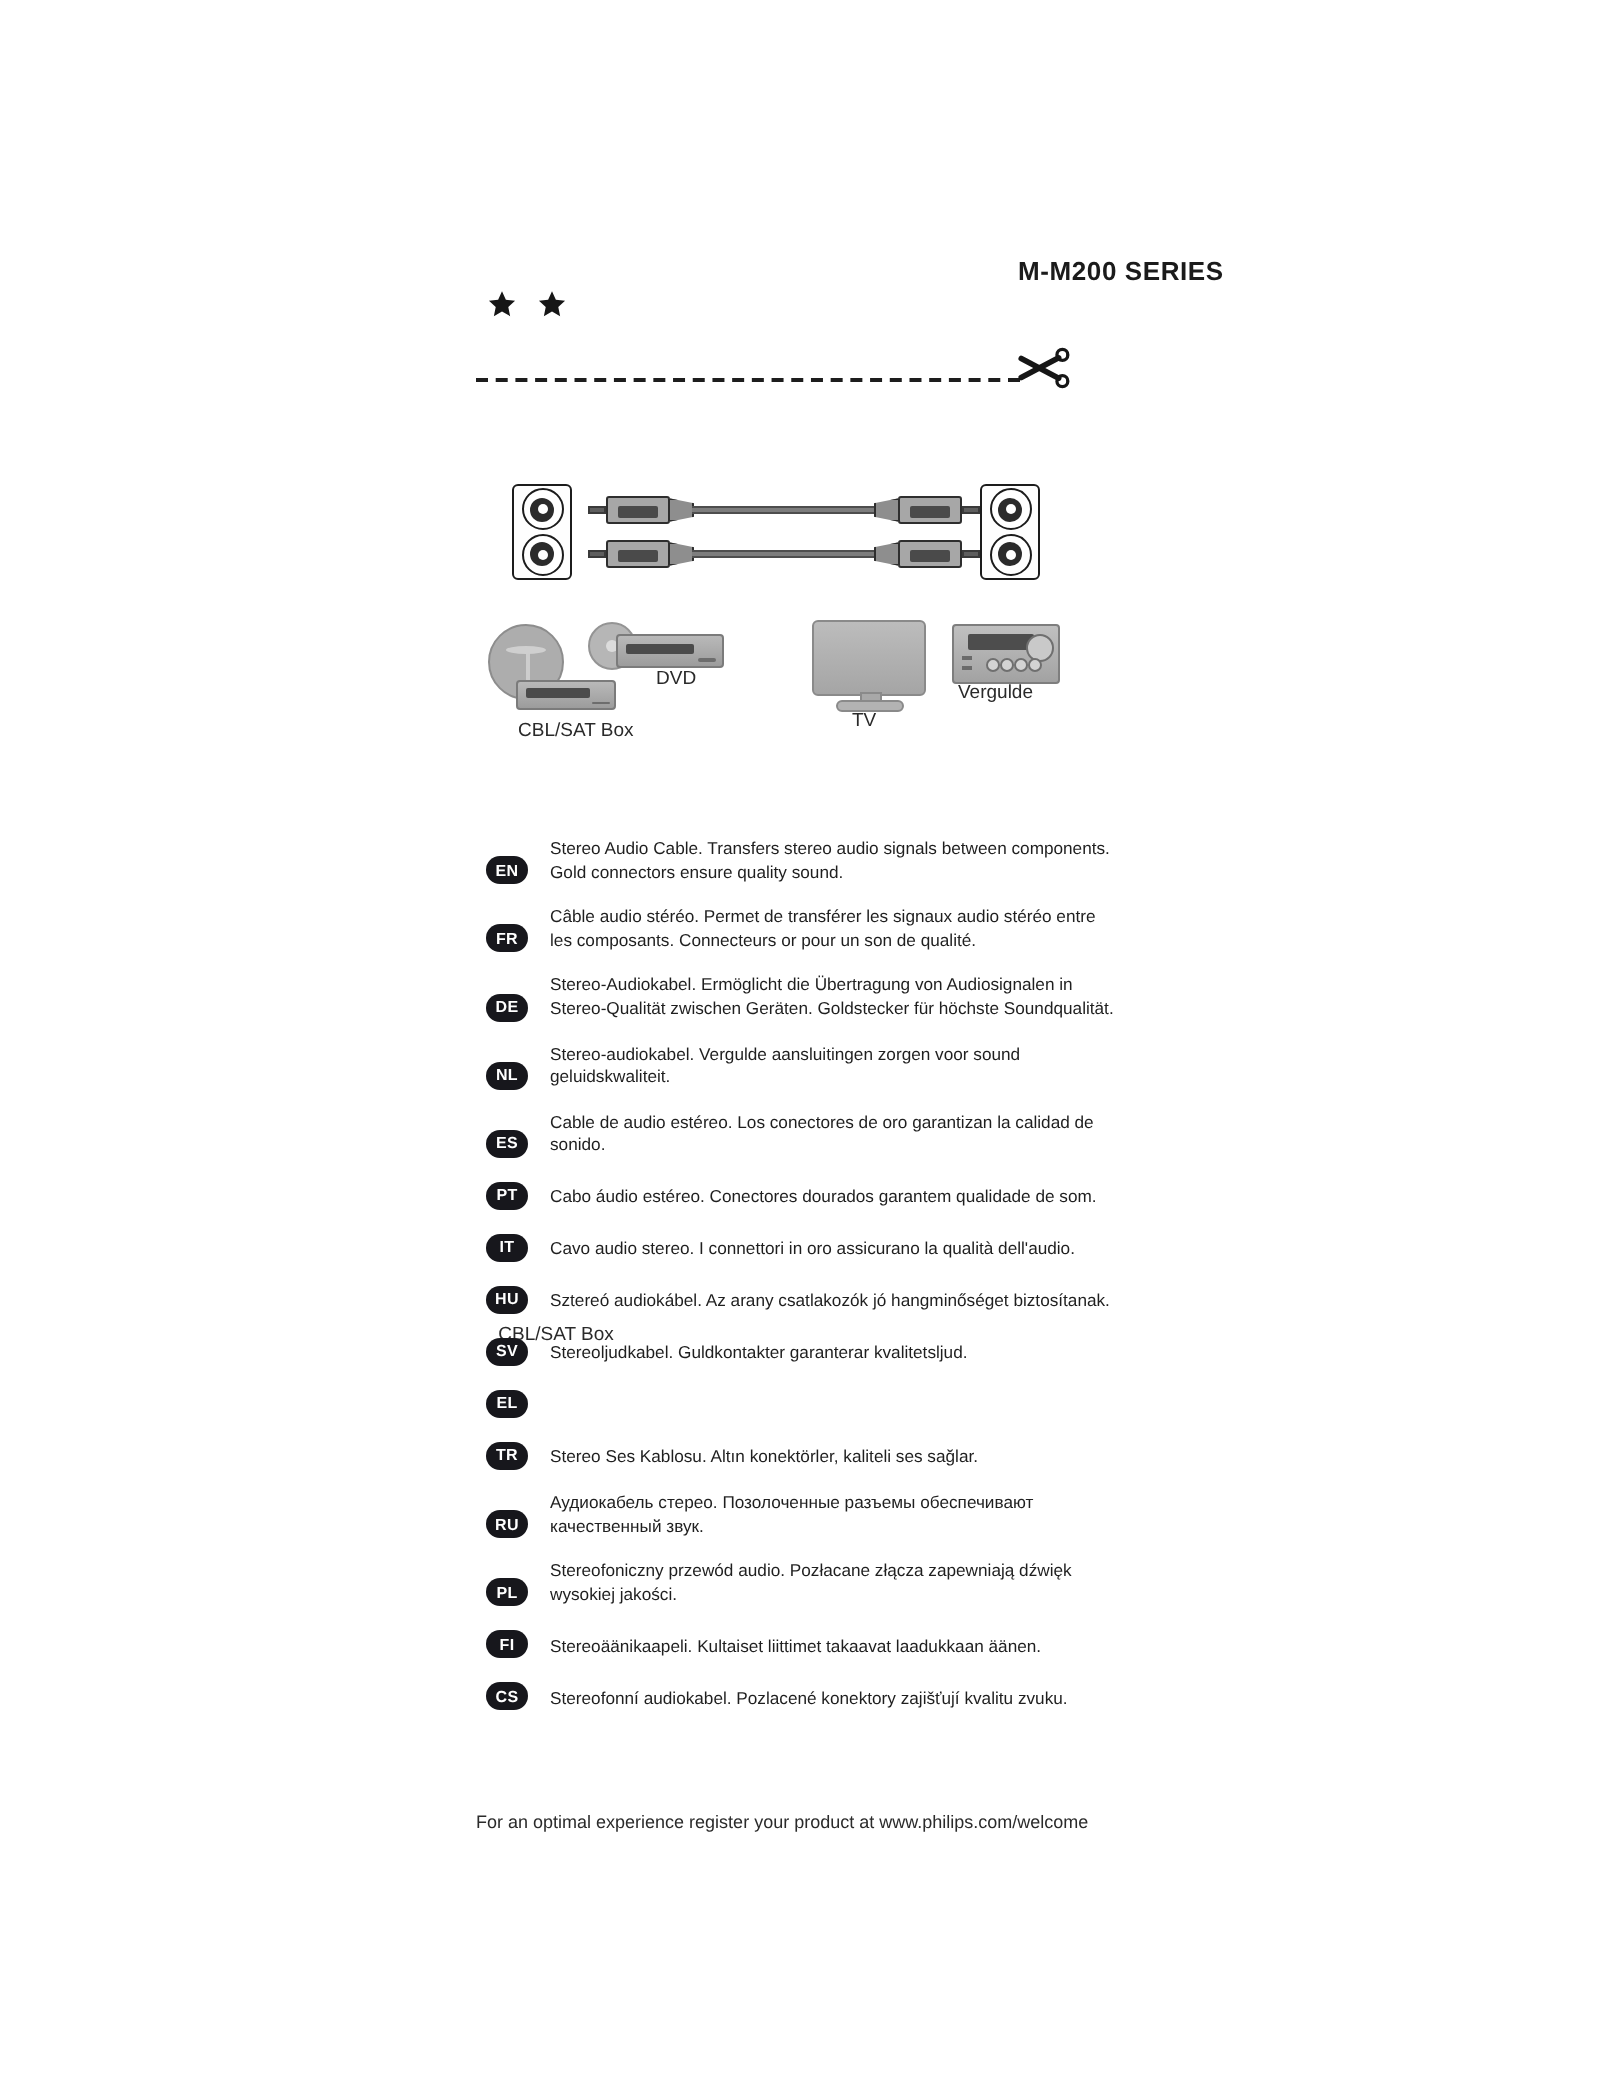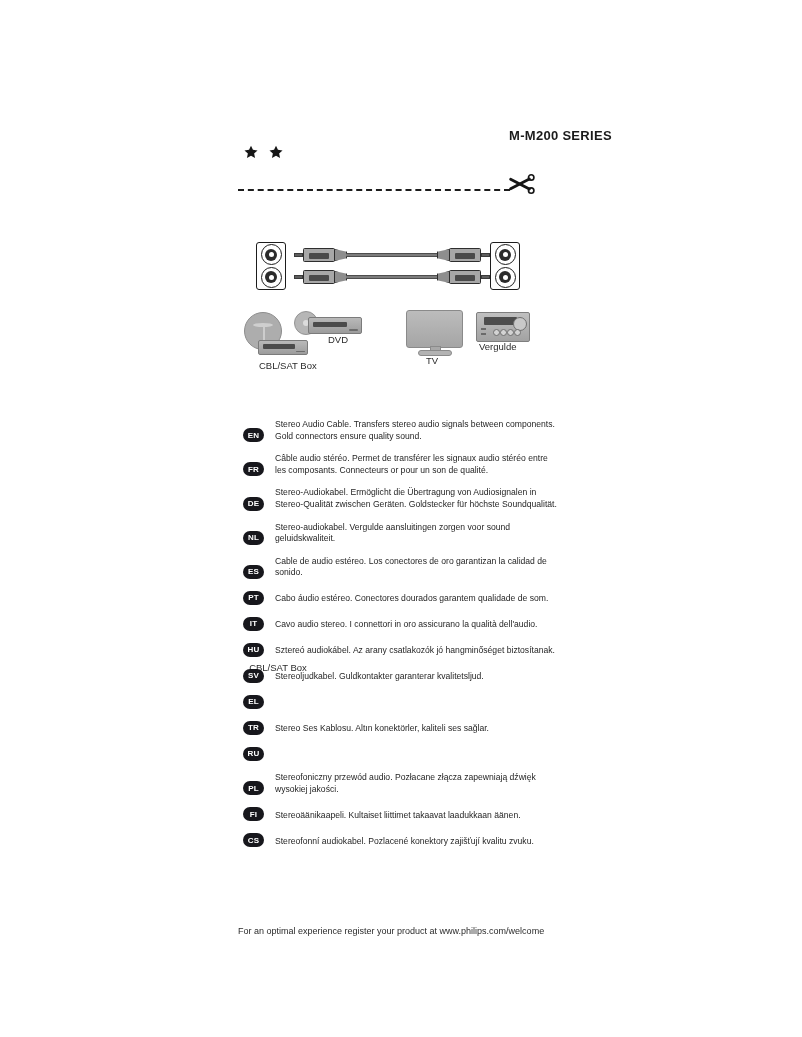--- a/index.html
+++ b/index.html
@@ -391,21 +391,21 @@
     font-size: 8.6px;
     line-height: 11.6px;
     color: #1f1f1f;
     max-width: 282px;
   }
 
   
   .footer {
     position: absolute;
     left: 238px;
-    top: 926px;
+    top: 906px;
     font-size: 9px;
     color: #2b2b2b;
     white-space: nowrap;
   }
 </style>
 </head>
 <body>
 
 <div class="page">
 
@@ -567,20 +567,21 @@
       </div>
       <div class="lang-row">
         <div class="badge">EL</div>
       </div>
       <div class="lang-row">
         <div class="badge">TR</div>
         <div class="lang-text">Stereo Ses Kablosu. Altın konektörler, kaliteli ses sağlar.</div>
       </div>
       <div class="lang-row">
         <div class="badge">RU</div>
+        <div class="lang-text">Аудиокабель стерео. Позолоченные разъемы обеспечивают качественный звук.</div>
       </div>
       <div class="lang-row">
         <div class="badge">PL</div>
         <div class="lang-text">Stereofoniczny przewód audio. Pozłacane złącza zapewniają dźwięk wysokiej jakości.</div>
       </div>
       <div class="lang-row">
         <div class="badge">FI</div>
         <div class="lang-text">Stereoäänikaapeli. Kultaiset liittimet takaavat laadukkaan äänen.</div>
       </div>
       <div class="lang-row">

